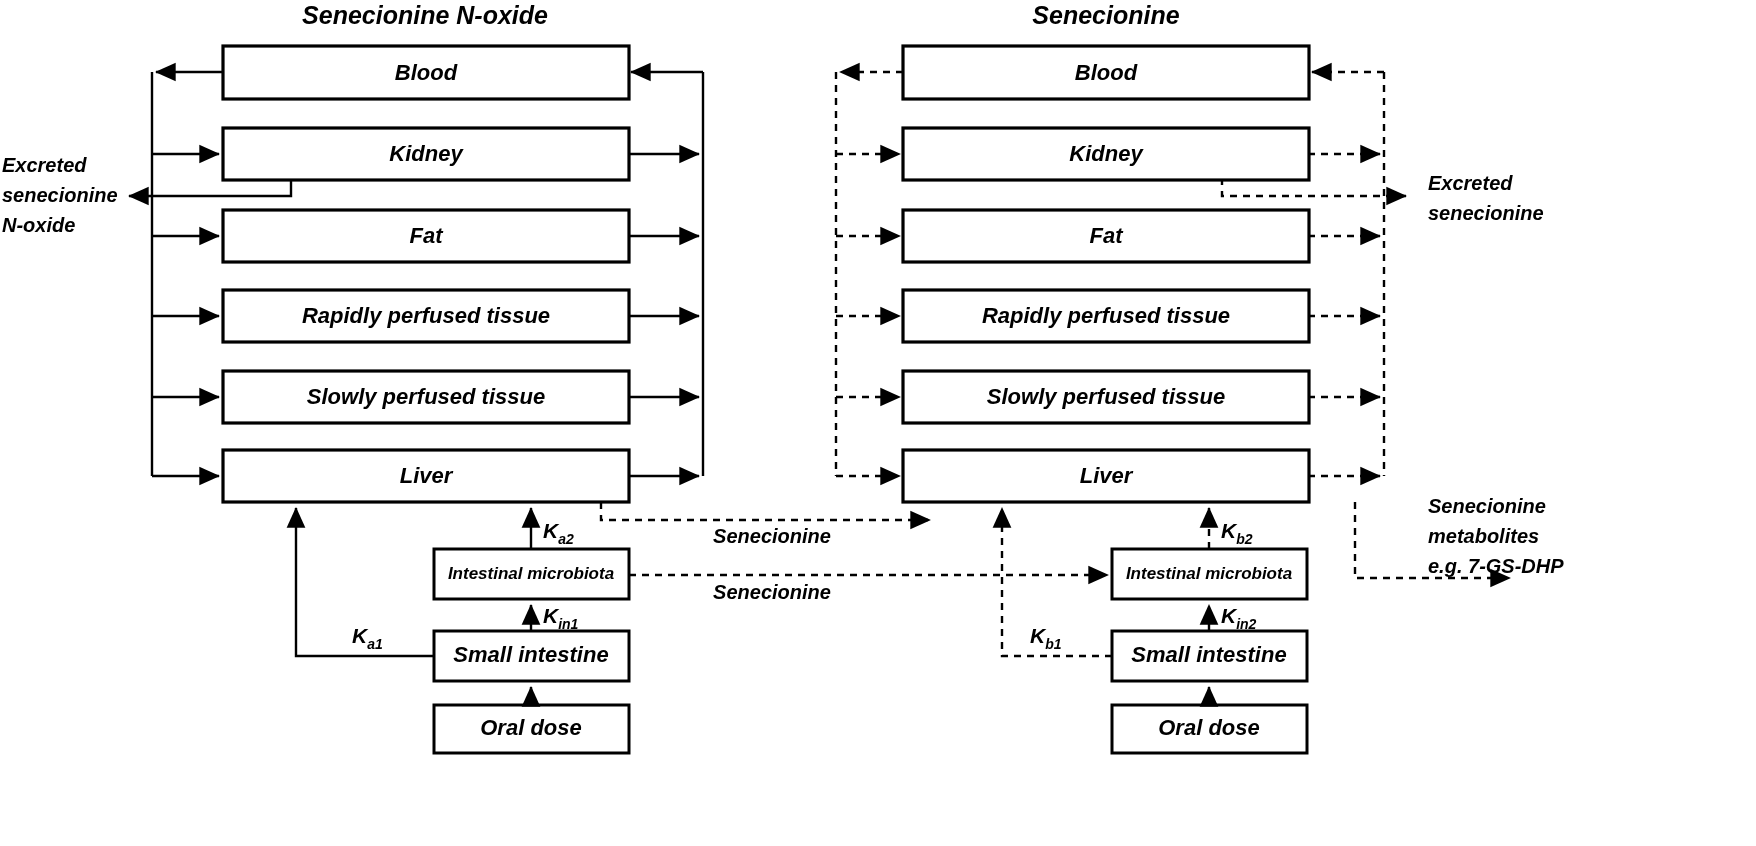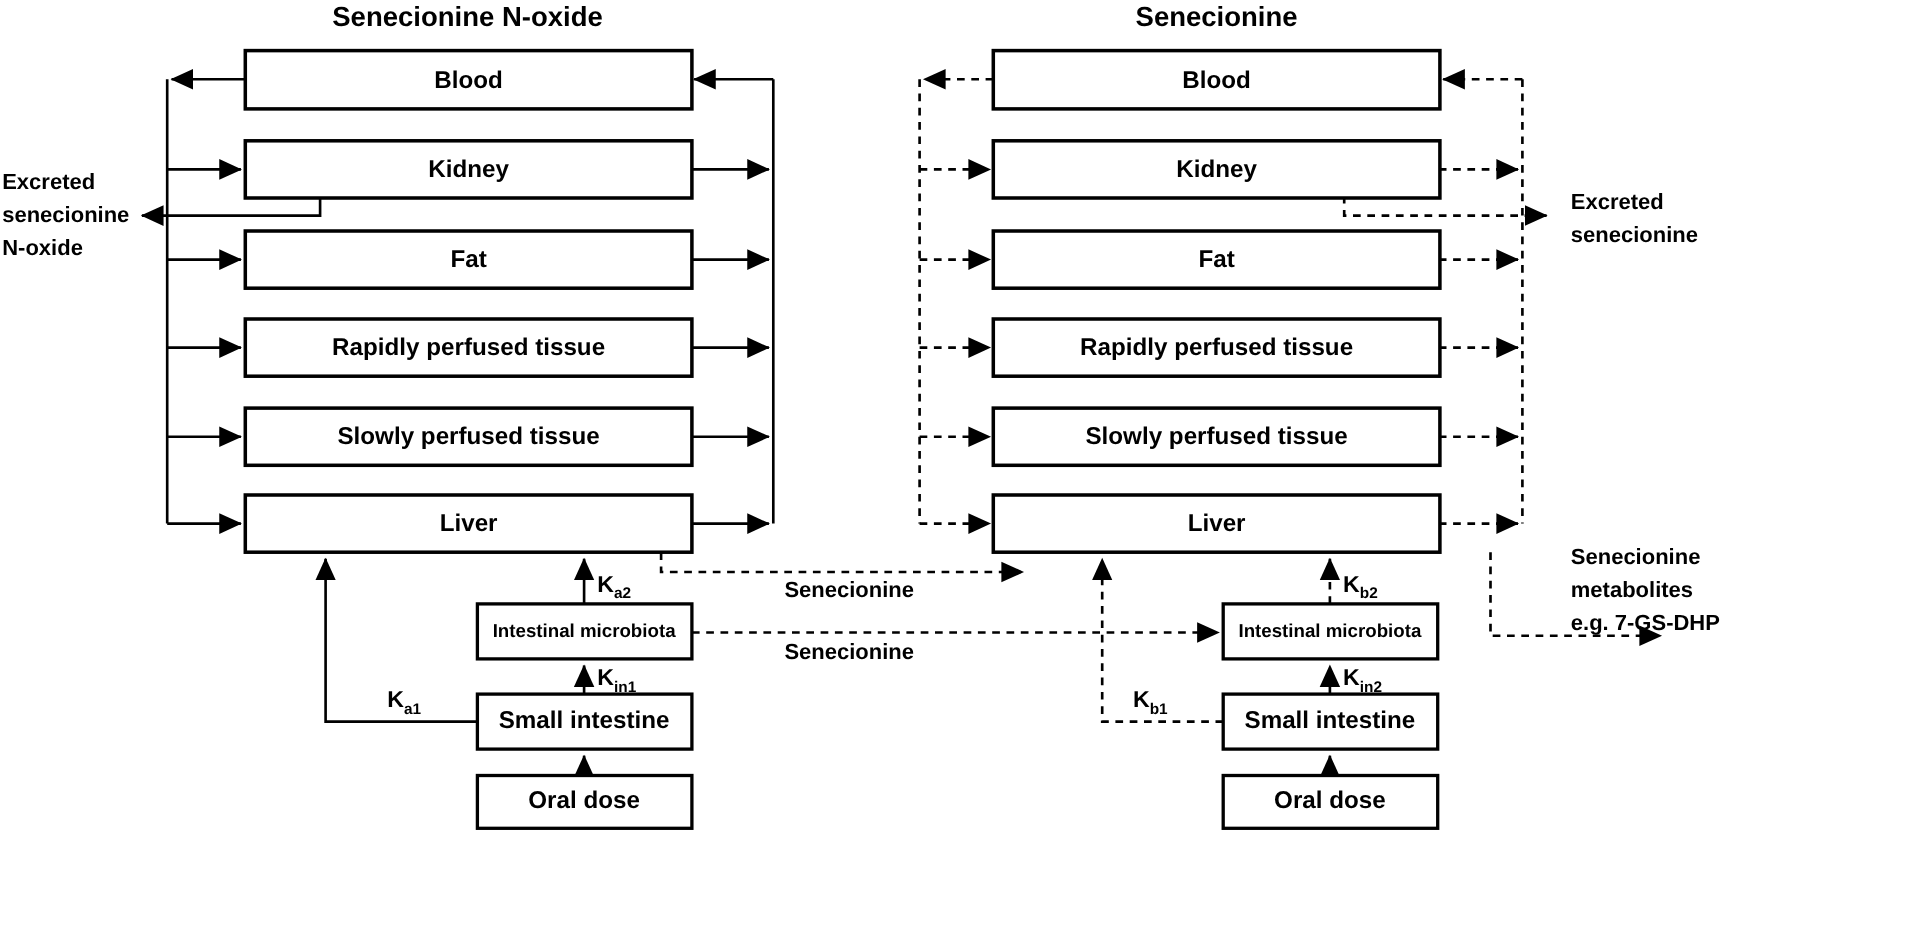--- a/index.html
+++ b/index.html
@@ -1,17 +1,17 @@
 <!DOCTYPE html>
 <html><head>
 <meta charset="utf-8">
 <style>
   html,body{margin:0;padding:0;background:#ffffff;}
   body{width:1756px;height:846px;font-family:"Liberation Sans",sans-serif;overflow:hidden;}
-  #stage{position:relative;width:1756px;height:846px;}
+  #stage{position:relative;width:1756px;height:846px;font-style:italic;}
   svg#diagram{position:absolute;left:0;top:0;width:1756px;height:846px;}
   .panel-title{font-weight:bold;font-size:25px;fill:#000;text-anchor:middle;font-family:"Liberation Sans",sans-serif;}
   .box-rect{fill:#ffffff;stroke:#000000;stroke-width:3.2;}
   .box-rect-sm{fill:#ffffff;stroke:#000000;stroke-width:3;}
   .box-label{font-weight:bold;font-size:22px;fill:#000;text-anchor:middle;dominant-baseline:middle;font-family:"Liberation Sans",sans-serif;}
   .box-label-sm{font-weight:bold;font-size:17px;fill:#000;text-anchor:middle;dominant-baseline:middle;font-family:"Liberation Sans",sans-serif;}
   .side-label{font-weight:bold;font-size:20px;fill:#000;font-family:"Liberation Sans",sans-serif;}
   .rate-label{font-weight:bold;font-size:21px;fill:#000;font-family:"Liberation Sans",sans-serif;}
   .rate-sub{font-weight:bold;font-size:14px;fill:#000;font-family:"Liberation Sans",sans-serif;}
   .flow-label{font-weight:bold;font-size:20px;fill:#000;text-anchor:middle;font-family:"Liberation Sans",sans-serif;}

